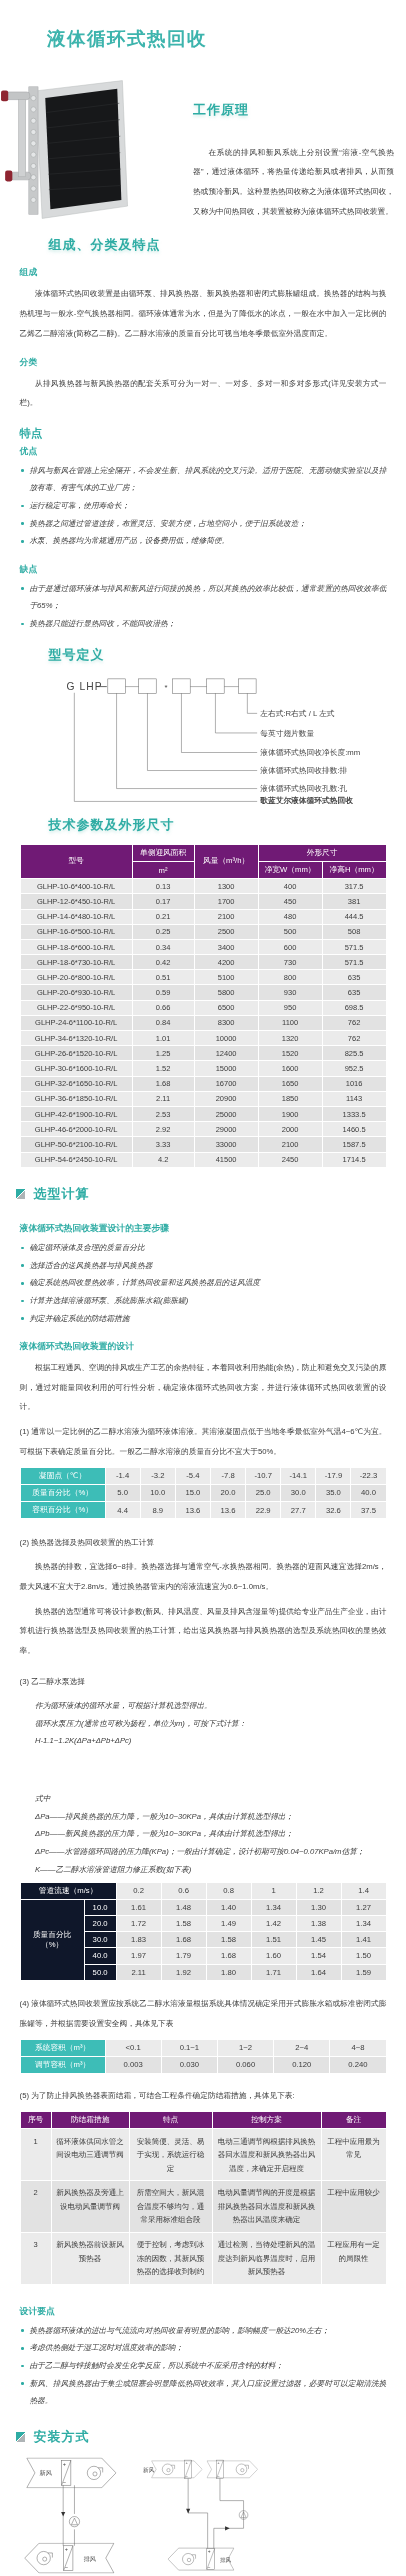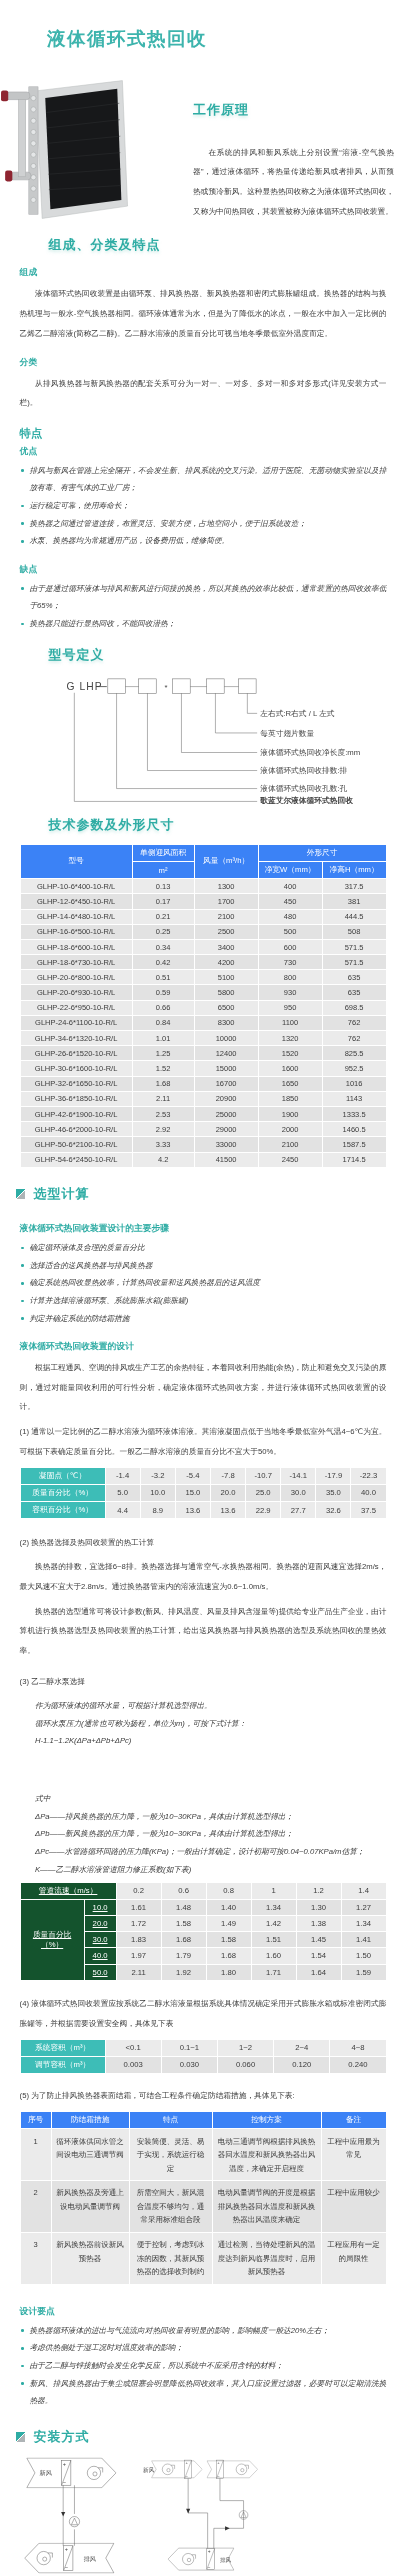--- a/index.html
+++ b/index.html
@@ -16,28 +16,28 @@
   
   .wrap{margin:0 19.6px;}
   p.body{font-size:7.7px;line-height:2.55;margin:5.2px 0;text-align:justify;}
   .indent{text-indent:2em;}
   ul.dots{list-style:none;margin:3.1px 0;padding:0;}
   ul.dots li{position:relative;padding-left:9.8px;font-size:7.7px;line-height:2.3;text-align:justify;font-style:italic;}
   ul.dots li::before{content:"";position:absolute;left:1.5px;top:7.7px;width:2.6px;height:2.6px;border-radius:50%;background:#2eaca4;}
   
   table{border-collapse:collapse;width:367px;font-size:7.7px;table-layout:fixed;}
   th,td{border:1px solid #fff;text-align:center;padding:3.1px 1.5px;}
-  thead th, .thc{background:#3b82f6;color:#fff;font-weight:normal;font-size:7.7px;margin-left:12px;}
+  thead th, .thc{background:#701a75;color:#fff;font-weight:normal;font-size:7.7px;margin-left:12px;}
   tbody td{background:#ebebeb;}
   tbody tr:nth-child(even) td{background:#e2e2e2;}
   table.labeled td:first-child{background:#3dbdb7;color:#fff;}
   #tech-table td{padding:2.6px 1px;font-size:7.5px;}
   #frost-table td{text-align:center;vertical-align:top;padding:5.2px 4.1px;line-height:1.8;font-size:7.5px;}
   #frost-table td:first-child{text-align:center;}
-  #k-table .kt-label,#k-table .kt-pct{background:#14532d;color:#fff;text-decoration:underline;}
+  #k-table .kt-label,#k-table .kt-pct{background:#0f172a;color:#fff;}
   
   .intro{display:flex;align-items:flex-end;padding-top:8.2px;}
   .intro-right{margin-left:49px;width:201px;}
   .intro-right .sec-h{margin-top:24px;}
   .intro-right p{margin-top:24px;}
   
   svg text{font-family:"Liberation Sans","DejaVu Sans",sans-serif;fill:#444;}
   svg .ln{stroke:#666;fill:none;stroke-width:1;}
   svg .thick{stroke:#444;stroke-width:1.6;}
   .install-grid{width:247px;margin-left:15.5px;display:grid;grid-template-columns:1fr 1fr;column-gap:5.2px;}

